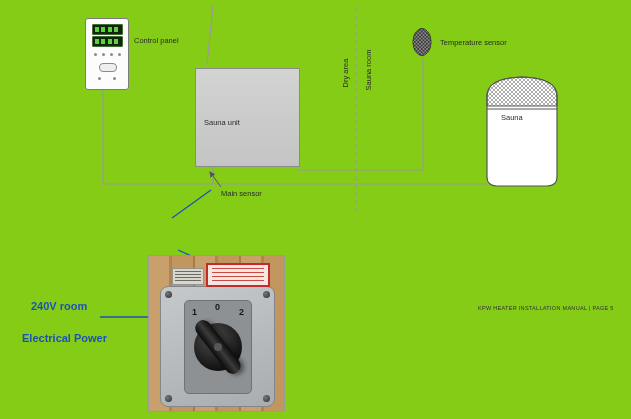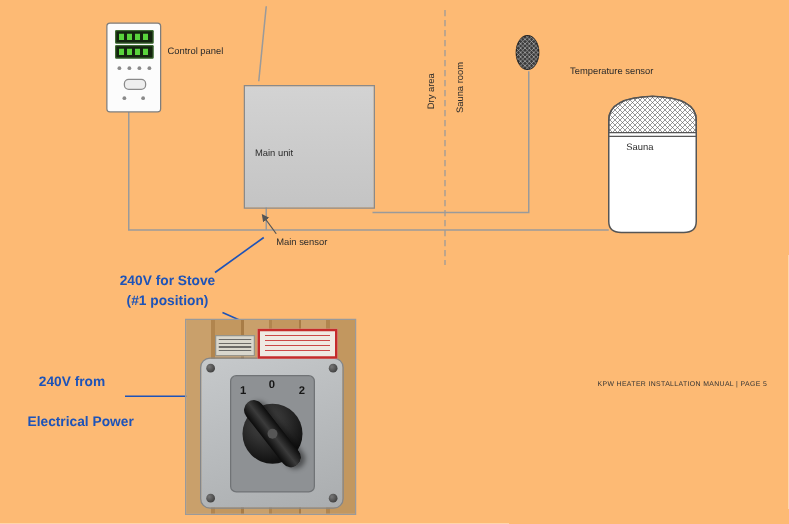--- a/index.html
+++ b/index.html
@@ -1,17 +1,17 @@
 <!DOCTYPE html>
 <html><head>
 <meta charset="utf-8">
 <style>
   html,body { margin:0; padding:0; background:#fff; }
   .stage {
-    position:relative; width:631px; height:419px; background:#fdba74;
+    position:relative; width:631px; height:419px; background:#84cc16;
     font-family:"Liberation Sans", sans-serif; overflow:hidden;
   }
   svg.overlay { position:absolute; left:0; top:0; width:631px; height:419px; }
 
   
   .dlabel { position:absolute; font-size:7.5px; color:#2b2b2b; white-space:nowrap; }
   .vlabel { position:absolute; font-size:7.5px; color:#2b2b2b; white-space:nowrap;
             transform:translate(-50%,-50%) rotate(-90deg); }
 
   
@@ -115,30 +115,28 @@
     <div class="dot" style="left:24px; top:34px;"></div>
     <div class="dot" style="left:32px; top:34px;"></div>
     <div class="oval-btn"></div>
     <div class="dot" style="left:12px; top:58px;"></div>
     <div class="dot" style="left:27px; top:58px;"></div>
   </div>
 
   <div class="power-unit"></div>
 
   <div class="dlabel" style="left:134px; top:36px;">Control panel</div>
-  <div class="dlabel" style="left:204px; top:118px;">Main unit</div>
+  <div class="dlabel" style="left:204px; top:118px;">Sauna unit</div>
   <div class="dlabel" style="left:221px; top:189px;">Main sensor</div>
   <div class="vlabel" style="left:345px; top:73px;">Dry area</div>
   <div class="vlabel" style="left:368px; top:70px;">Sauna room</div>
-  <div class="dlabel" style="left:440px; top:52px;margin-left:16px;">Temperature sensor</div>
+  <div class="dlabel" style="left:440px; top:38px;">Temperature sensor</div>
   <div class="dlabel" style="left:501px; top:113px;">Sauna</div>
 
-  <div class="blue center" style="left:88px; top:219px; width:92px;">240V for Stove</div>
-  <div class="blue center" style="left:88px; top:235px; width:92px;">(#1 position)</div>
-  <div class="blue" style="left:31px; top:300px;">240V from</div>
+  <div class="blue" style="left:31px; top:300px;">240V room</div>
   <div class="blue" style="left:22px; top:332px;">Electrical Power</div>
 
   <div class="photo">
     <div class="plate">
       <div class="screw" style="left:4px; top:4px;"></div>
       <div class="screw" style="right:4px; top:4px;"></div>
       <div class="screw" style="left:4px; bottom:4px;"></div>
       <div class="screw" style="right:4px; bottom:4px;"></div>
       <div class="face">
         <span class="mark" style="left:7px; top:6px;">1</span>

